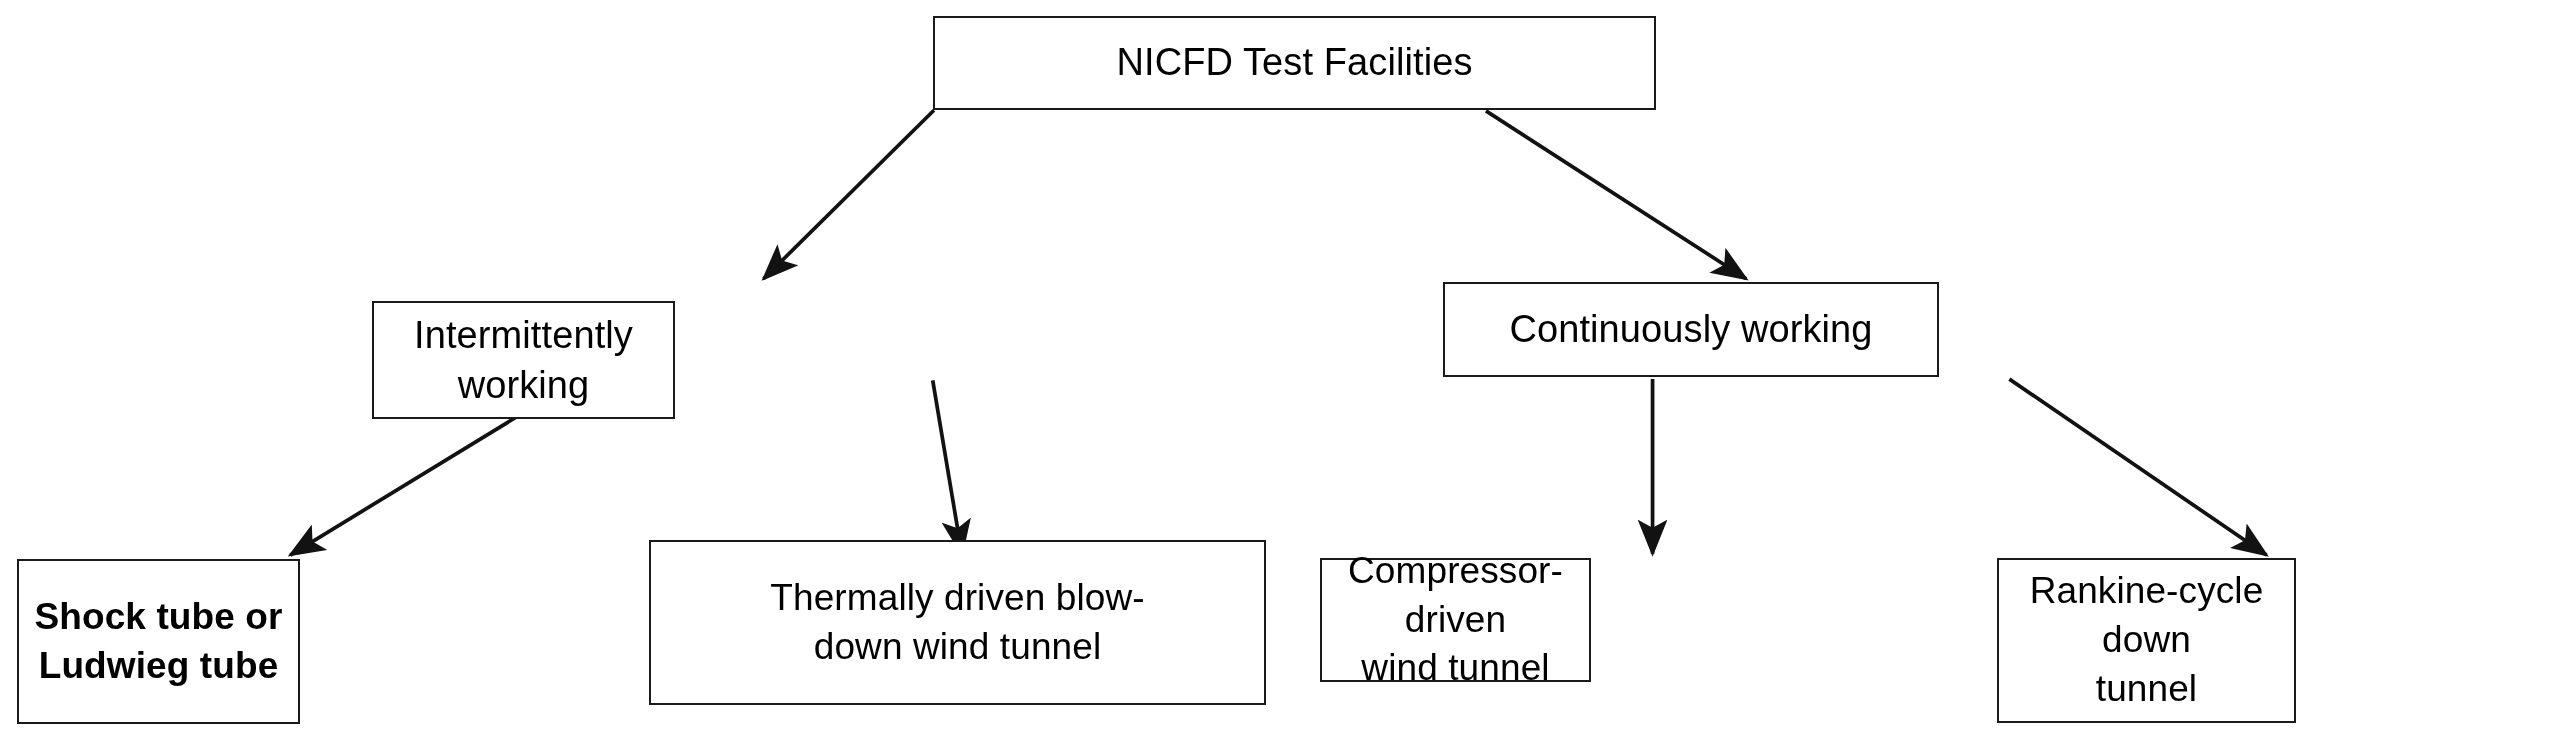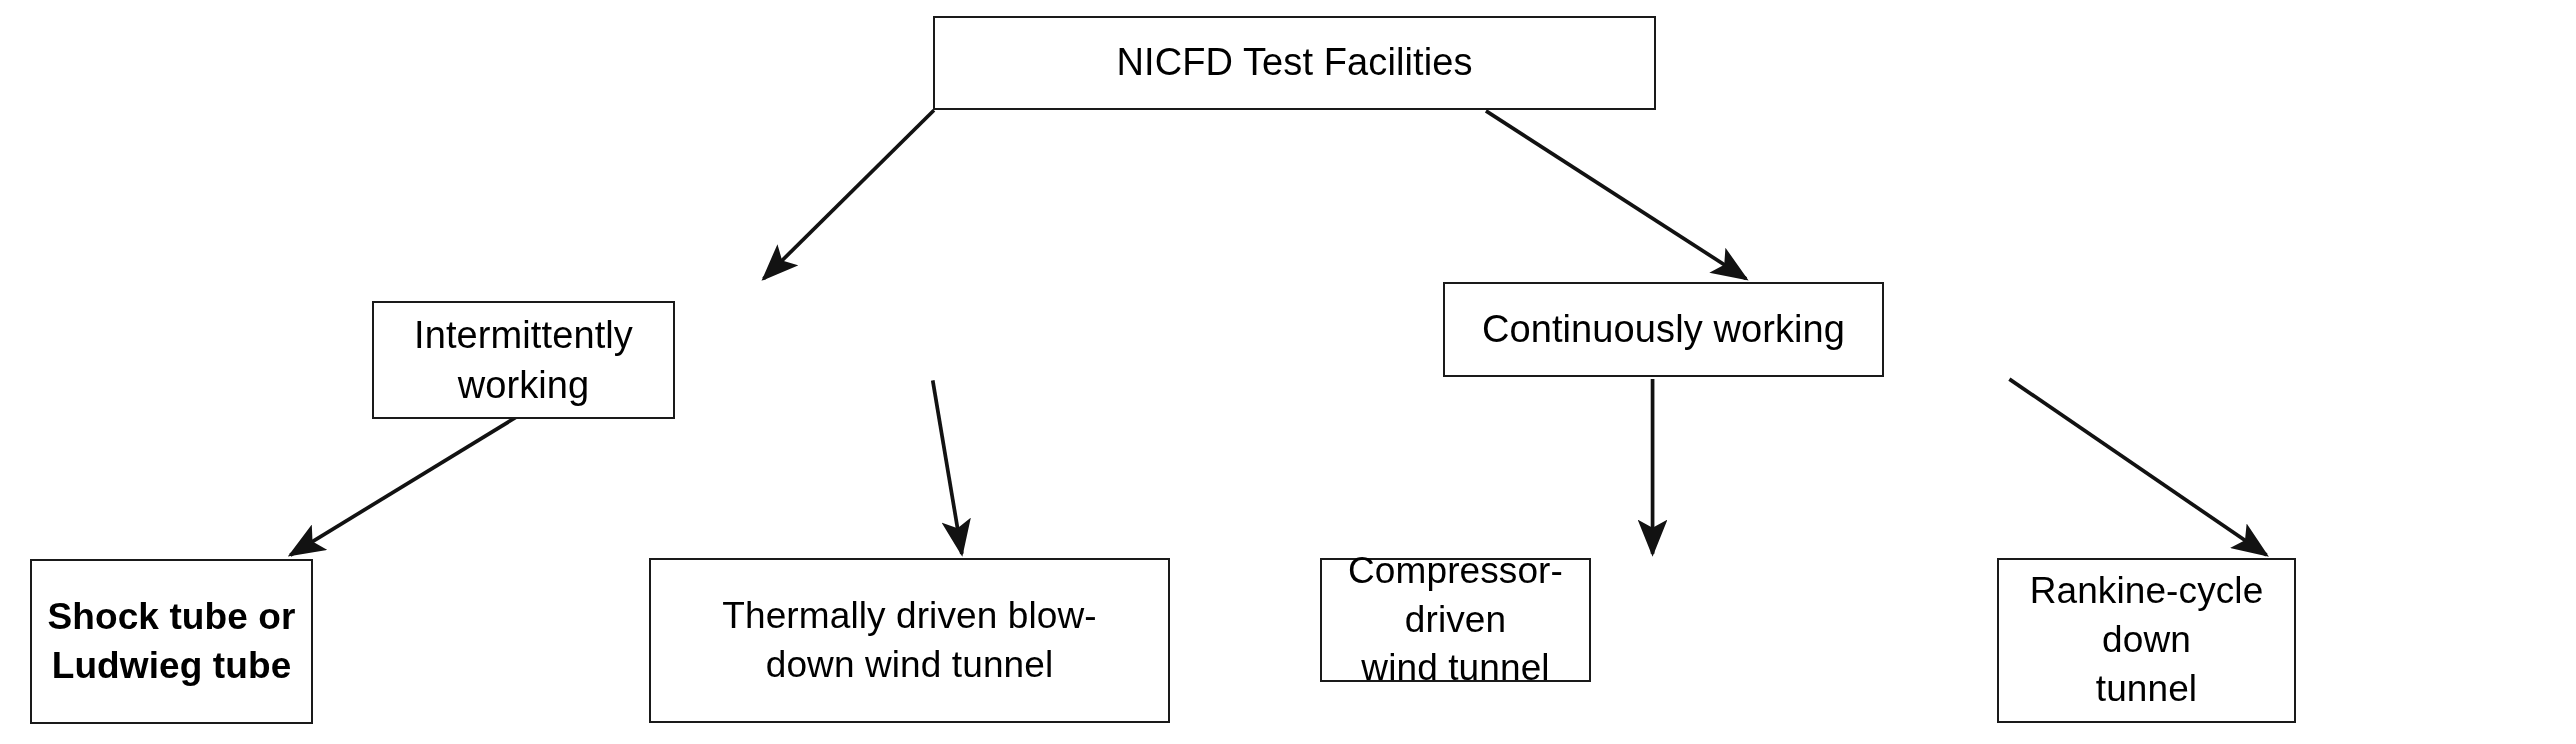--- a/index.html
+++ b/index.html
@@ -60,37 +60,37 @@
   #node-intermittent {
     left: 372px;
     top: 282px;
     width: 303px;
     height: 118px;
     margin-top: 19px;
   }
   #node-continuous {
     left: 1443px;
     top: 282px;
-    width: 441px;
+    width: 496px;
     height: 95px;
   }
   #node-intermittent .node-label,
   #node-continuous .node-label { font-size: 38px; }
 
   
   #node-shock-tube {
-    left: 30px;
+    left: 17px;
     top: 559px;
     width: 283px;
     height: 165px;
   }
   #node-blowdown {
     left: 649px;
-    top: 558px;
-    width: 521px;
+    top: 540px;
+    width: 617px;
     height: 165px;
   }
   #node-compressor {
     left: 1320px;
     top: 558px;
     width: 271px;
     height: 124px;
   }
   #node-rankine {
     left: 1997px;

